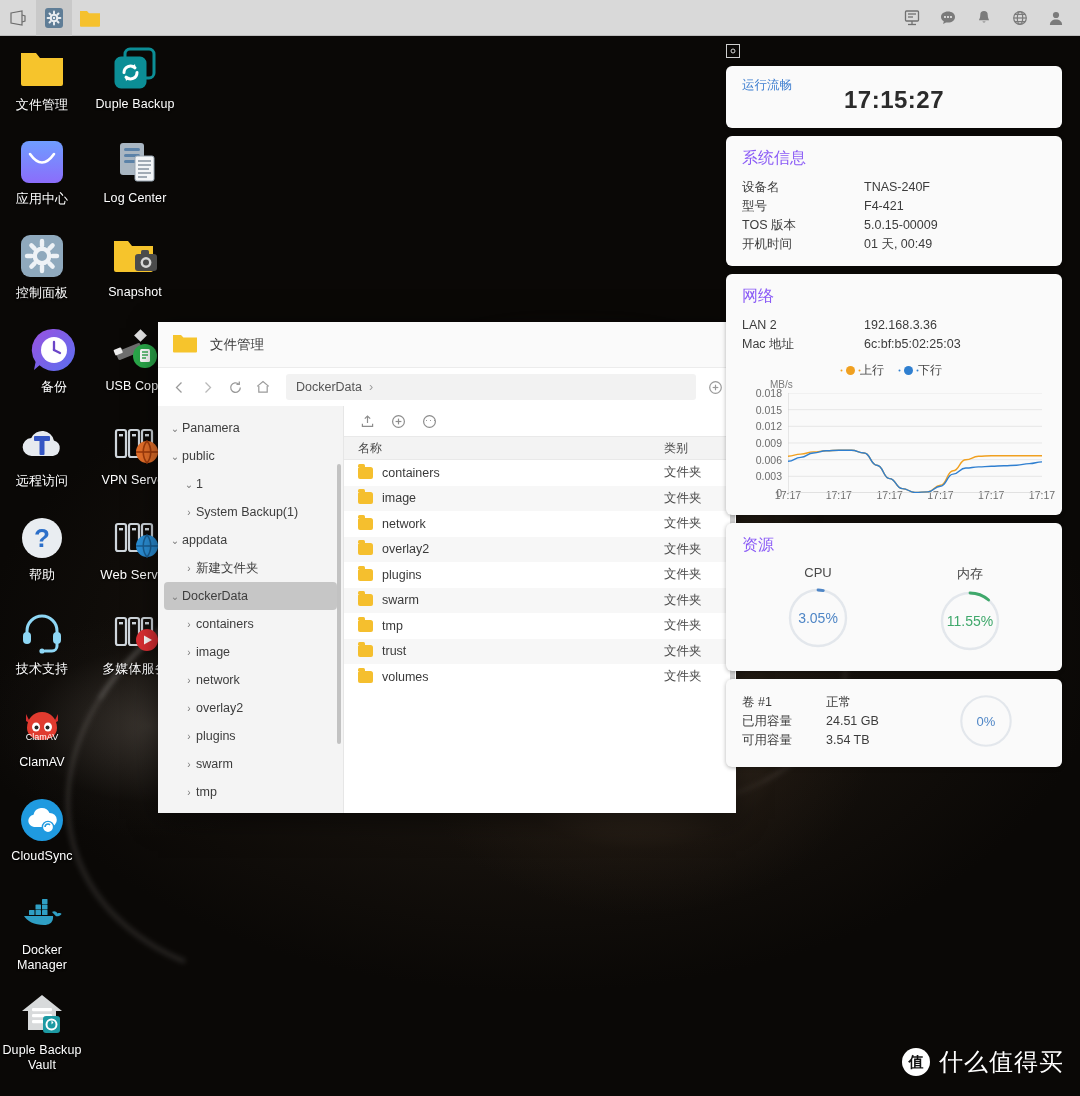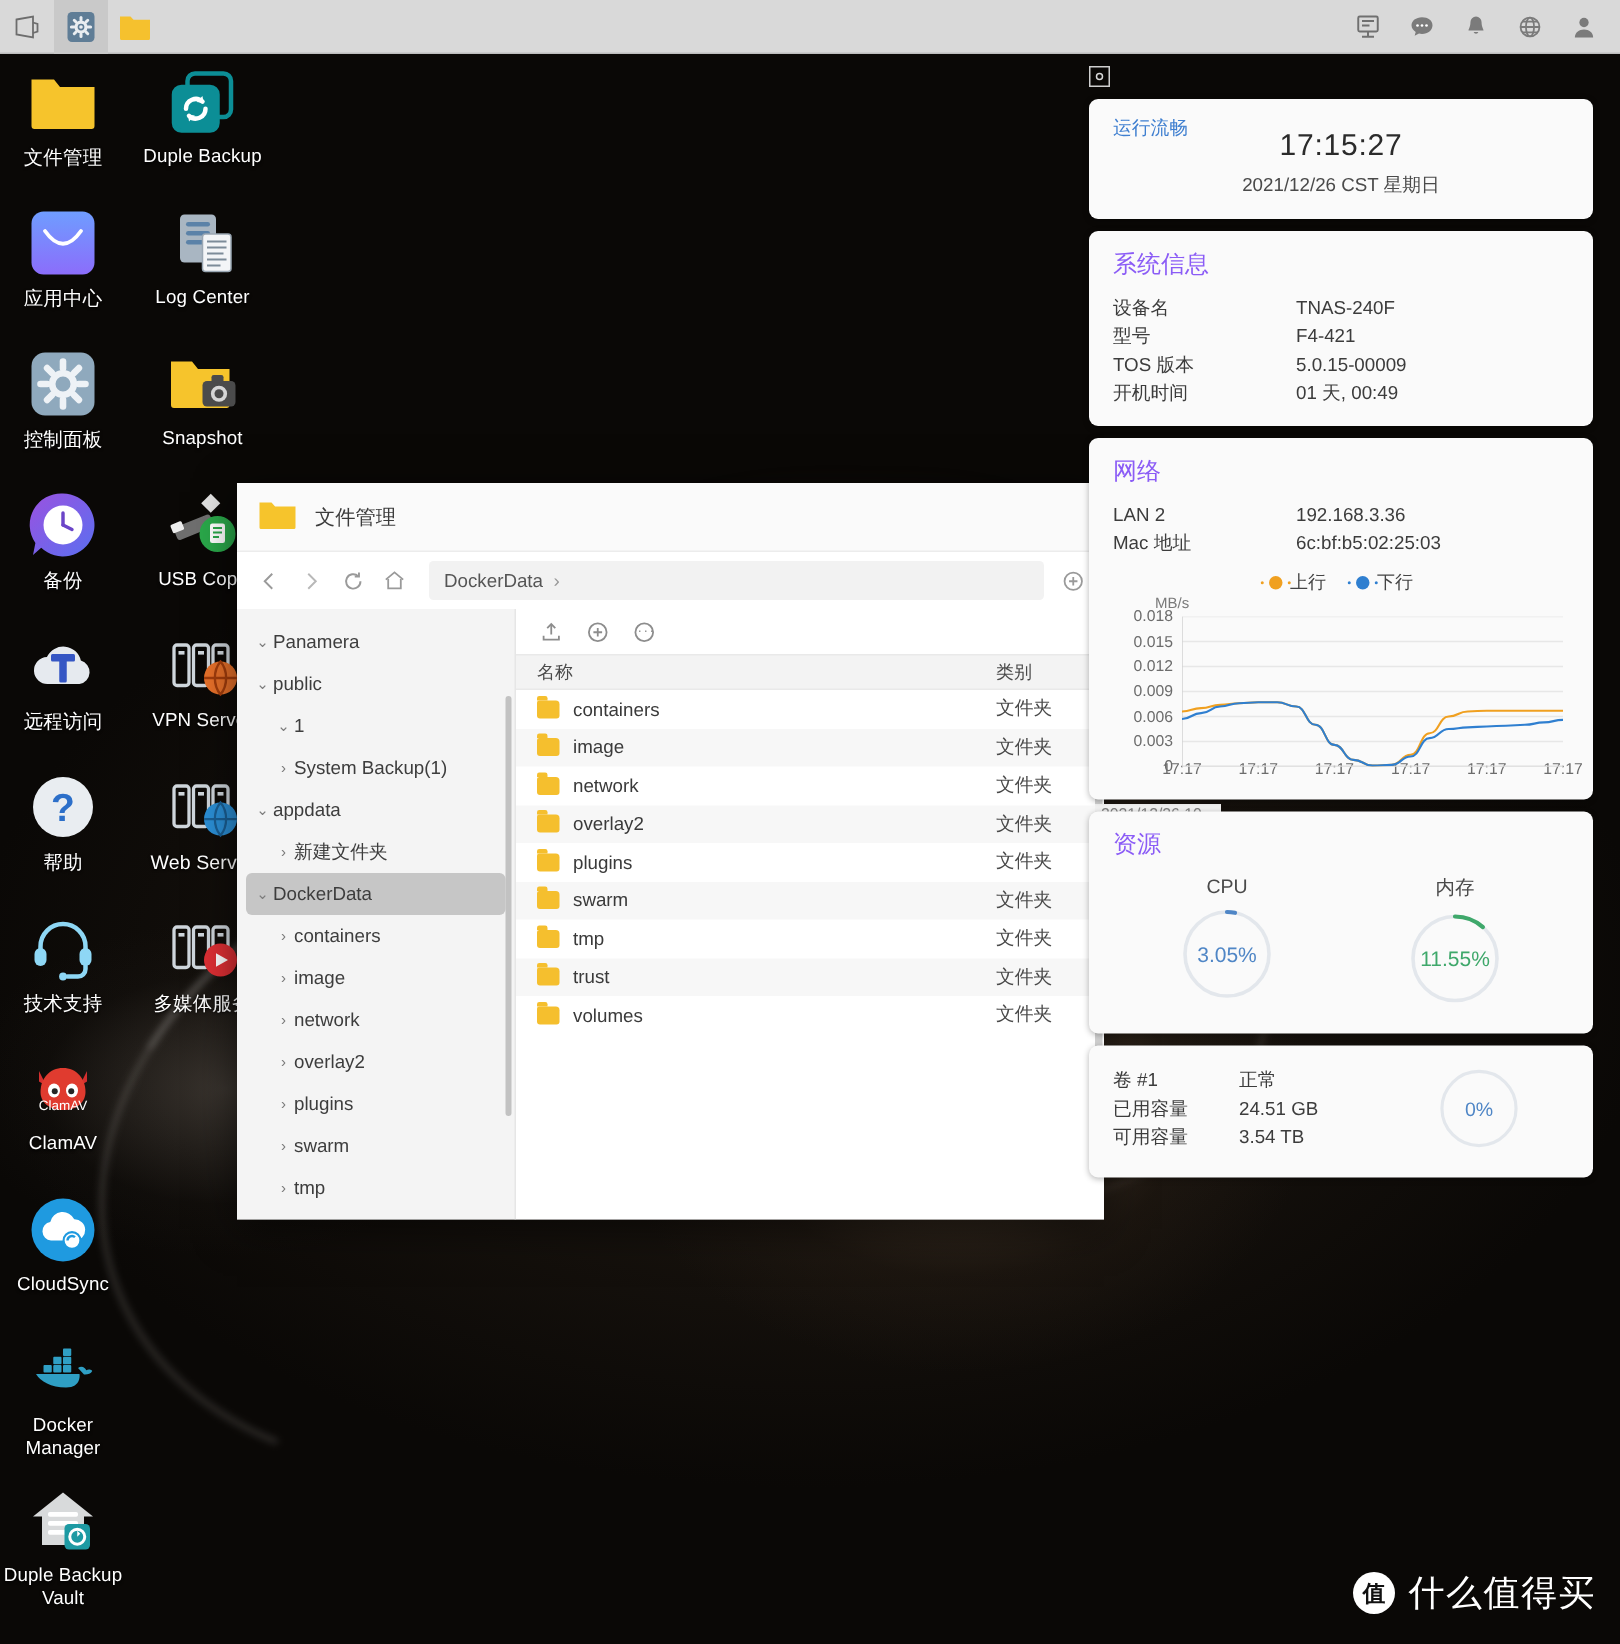--- a/index.html
+++ b/index.html
@@ -158,21 +158,21 @@
     display: flex; align-items: center; justify-content: center; cursor: pointer;
   }
   .wcard {
     background: #fafafa; border-radius: 6px; margin-bottom: 8px;
     box-shadow: 0 1px 4px rgba(0,0,0,0.3);
     padding: 12px 16px;
     color: #3c3c3c;
   }
   .wcard .wtitle { color: #8b5cf6; font-size: 16px; margin-bottom: 9px; }
   .clock-status { color: #3f7fd0; font-size: 12.5px; }
-  .clock-time { text-align: center; font-size: 20px; font-weight: normal; color: #2b2b2b; margin-top: -8px; letter-spacing: 0.5px;}
+  .clock-time { text-align: center; font-size: 24px; font-weight: bold; color: #2b2b2b; margin-top: -8px; letter-spacing: 0.5px;}
   .clock-date { text-align: center; font-size: 12.5px; color: #4a4a4a; margin-top: 6px; }
   .krow { display: flex; line-height: 19px; font-size: 12.5px; }
   .krow .k { width: 122px; color: #3c3c3c; }
   .krow .v { color: #3c3c3c; }
 
   .legend { display: flex; justify-content: center; gap: 20px; align-items: flex-start; margin: 8px 0 2px; }
   .legend .li { display: flex; align-items: center; gap: 5px; font-size: 12px; color: #444; }
   .legend .ldot { width: 9px; height: 9px; border-radius: 50%; position: relative; }
   .legend .ldot::before, .legend .ldot::after {
     content:""; position:absolute; top: 3.5px; width: 7px; height: 2px;
@@ -378,21 +378,21 @@
         <path d="M3 9 h14 l4 5 h21 v24 a2 2 0 0 1 -2 2 h-35 a2 2 0 0 1 -2 -2 Z" fill="#f6c42c"></path>
         <rect x="24" y="22" width="22" height="17" rx="3" fill="#4b4b4b"></rect>
         <rect x="30" y="18" width="8" height="5" rx="1.5" fill="#4b4b4b"></rect>
         <circle cx="35" cy="30.5" r="5.4" fill="#d6d6d6"></circle>
           <circle cx="35" cy="30.5" r="3" fill="#4b4b4b"></circle>
       </svg>
     </div>
     <div class="lbl">Snapshot</div>
   </div>
 
-  <div class="dicon" style="left:0px; top:288px;">
+  <div class="dicon" style="left:12px; top:288px;">
     <div class="glyph">
       <svg width="48" height="48" viewBox="0 0 48 48">
         <defs>
             <linearGradient id="gBk" x1="0" y1="0" x2="1" y2="1">
               <stop offset="0" stop-color="#9a52e0"></stop>
               <stop offset="1" stop-color="#5a6ff0"></stop>
             </linearGradient>
           </defs>
         <path d="M24 3a21 21 0 1 1-14.5 36.2L4 44l1.6-8A21 21 0 0 1 24 3Z" fill="url(#gBk)"></path>
         <circle cx="24" cy="24" r="13" fill="#fff"></circle>
@@ -803,21 +803,20 @@
 
   <div class="pin">
     <svg width="8" height="8" viewBox="0 0 8 8" fill="none" stroke="#d8d8d8" stroke-width="1">
         <circle cx="4" cy="4" r="2"></circle>
       </svg>
   </div>
 
   <div class="wcard" style="padding:11px 16px 14px;">
     <div class="clock-status">运行流畅</div>
     <div class="clock-time">17:15:27</div>
-    <div class="clock-date">2021/12/26 CST 星期日</div>
   </div>
 
   <div class="wcard">
     <div class="wtitle">系统信息</div>
     <div class="krow">
         <div class="k">设备名</div>
         <div class="v">TNAS-240F</div>
       </div>
     <div class="krow">
         <div class="k">型号</div>

